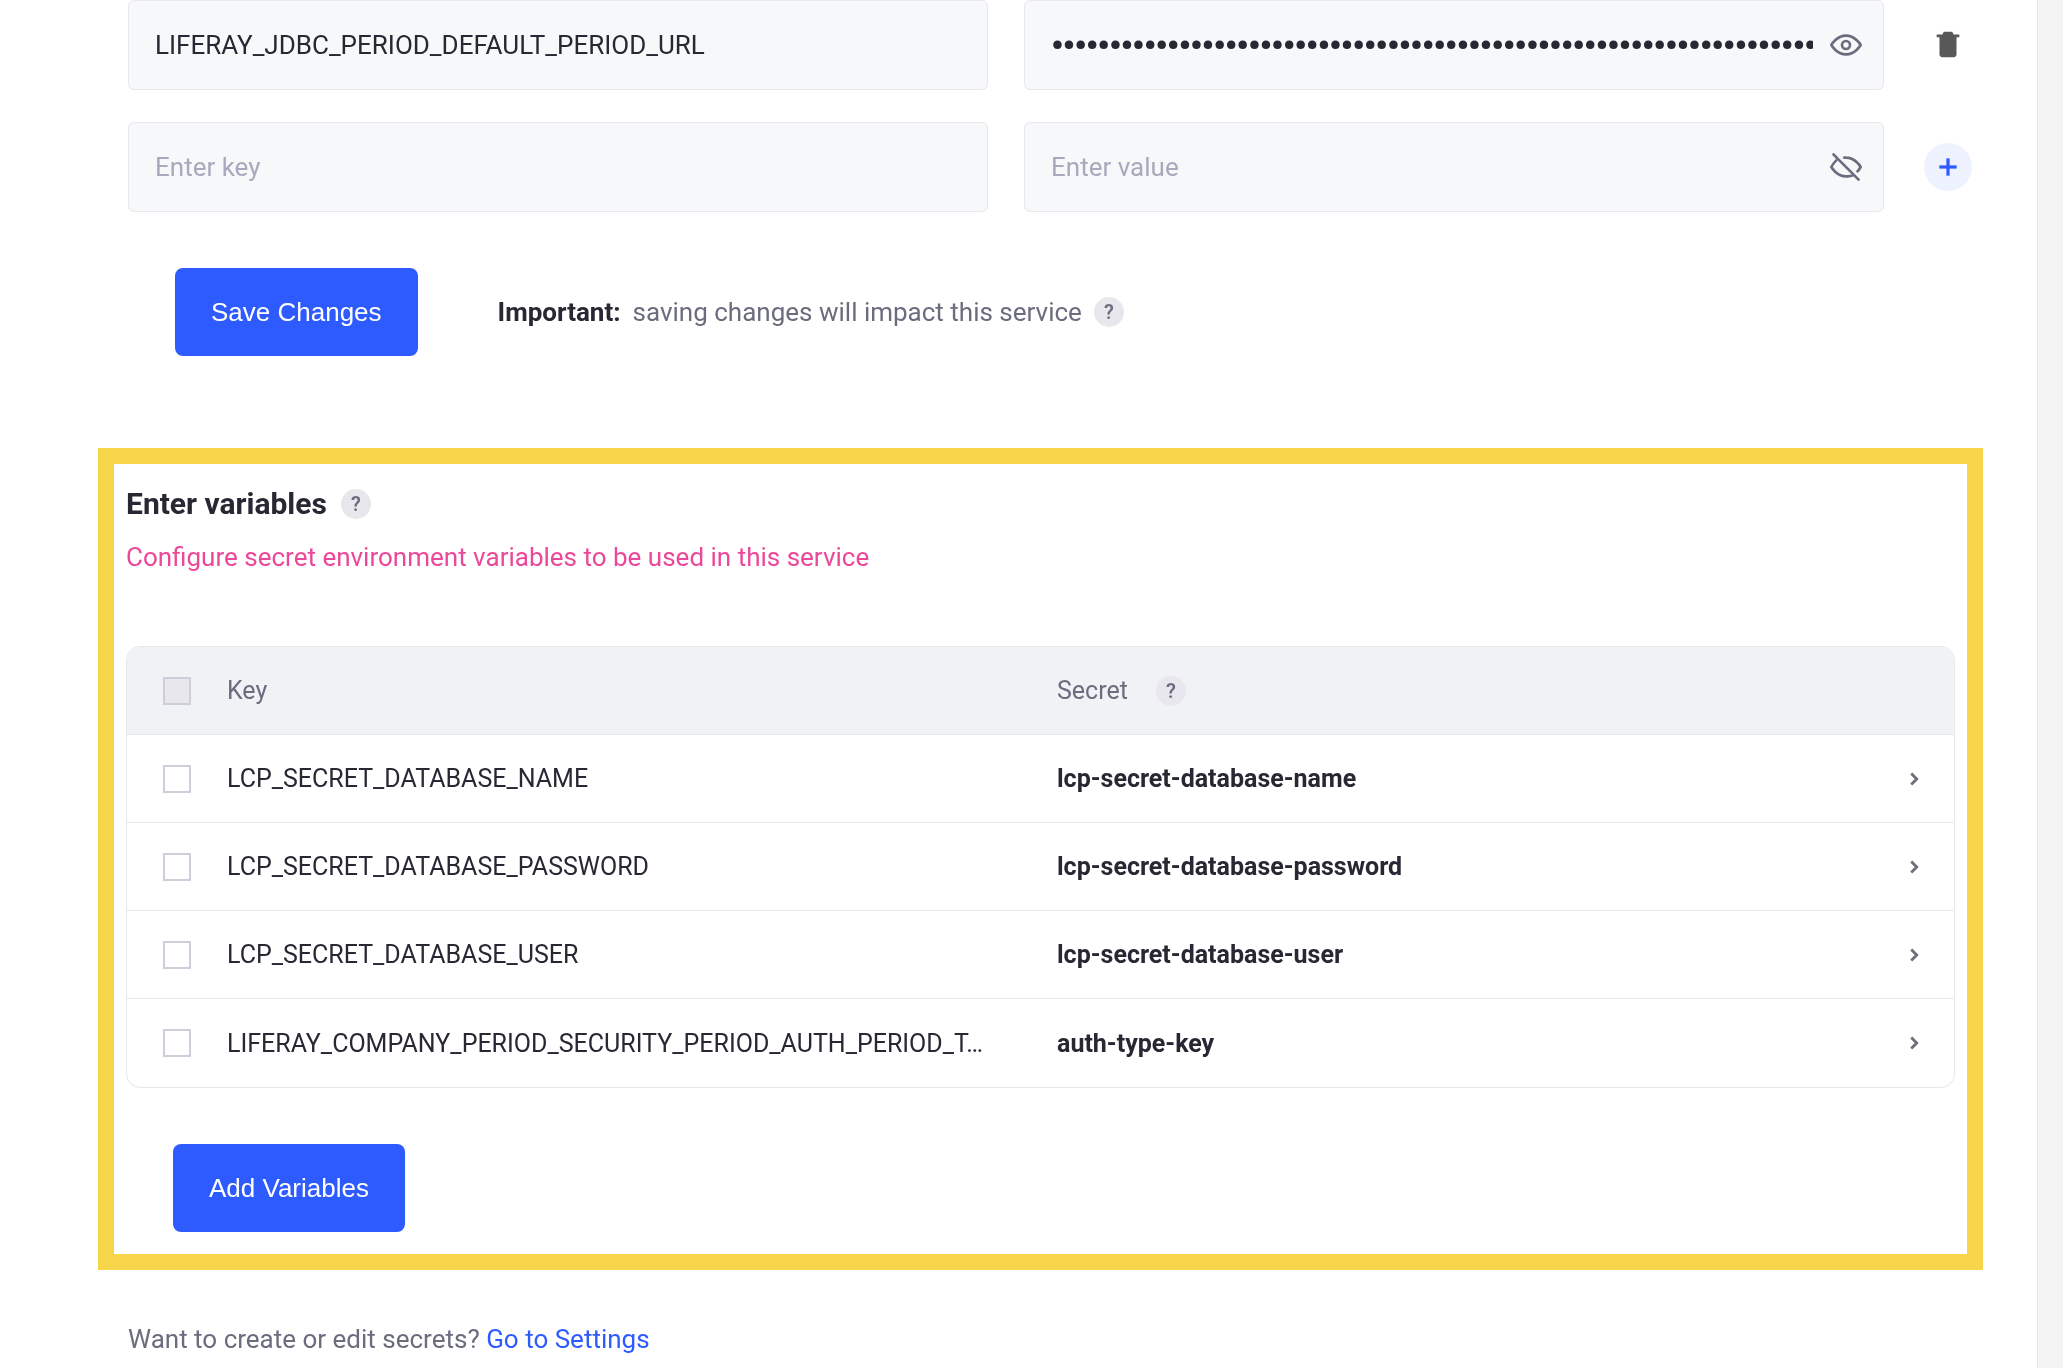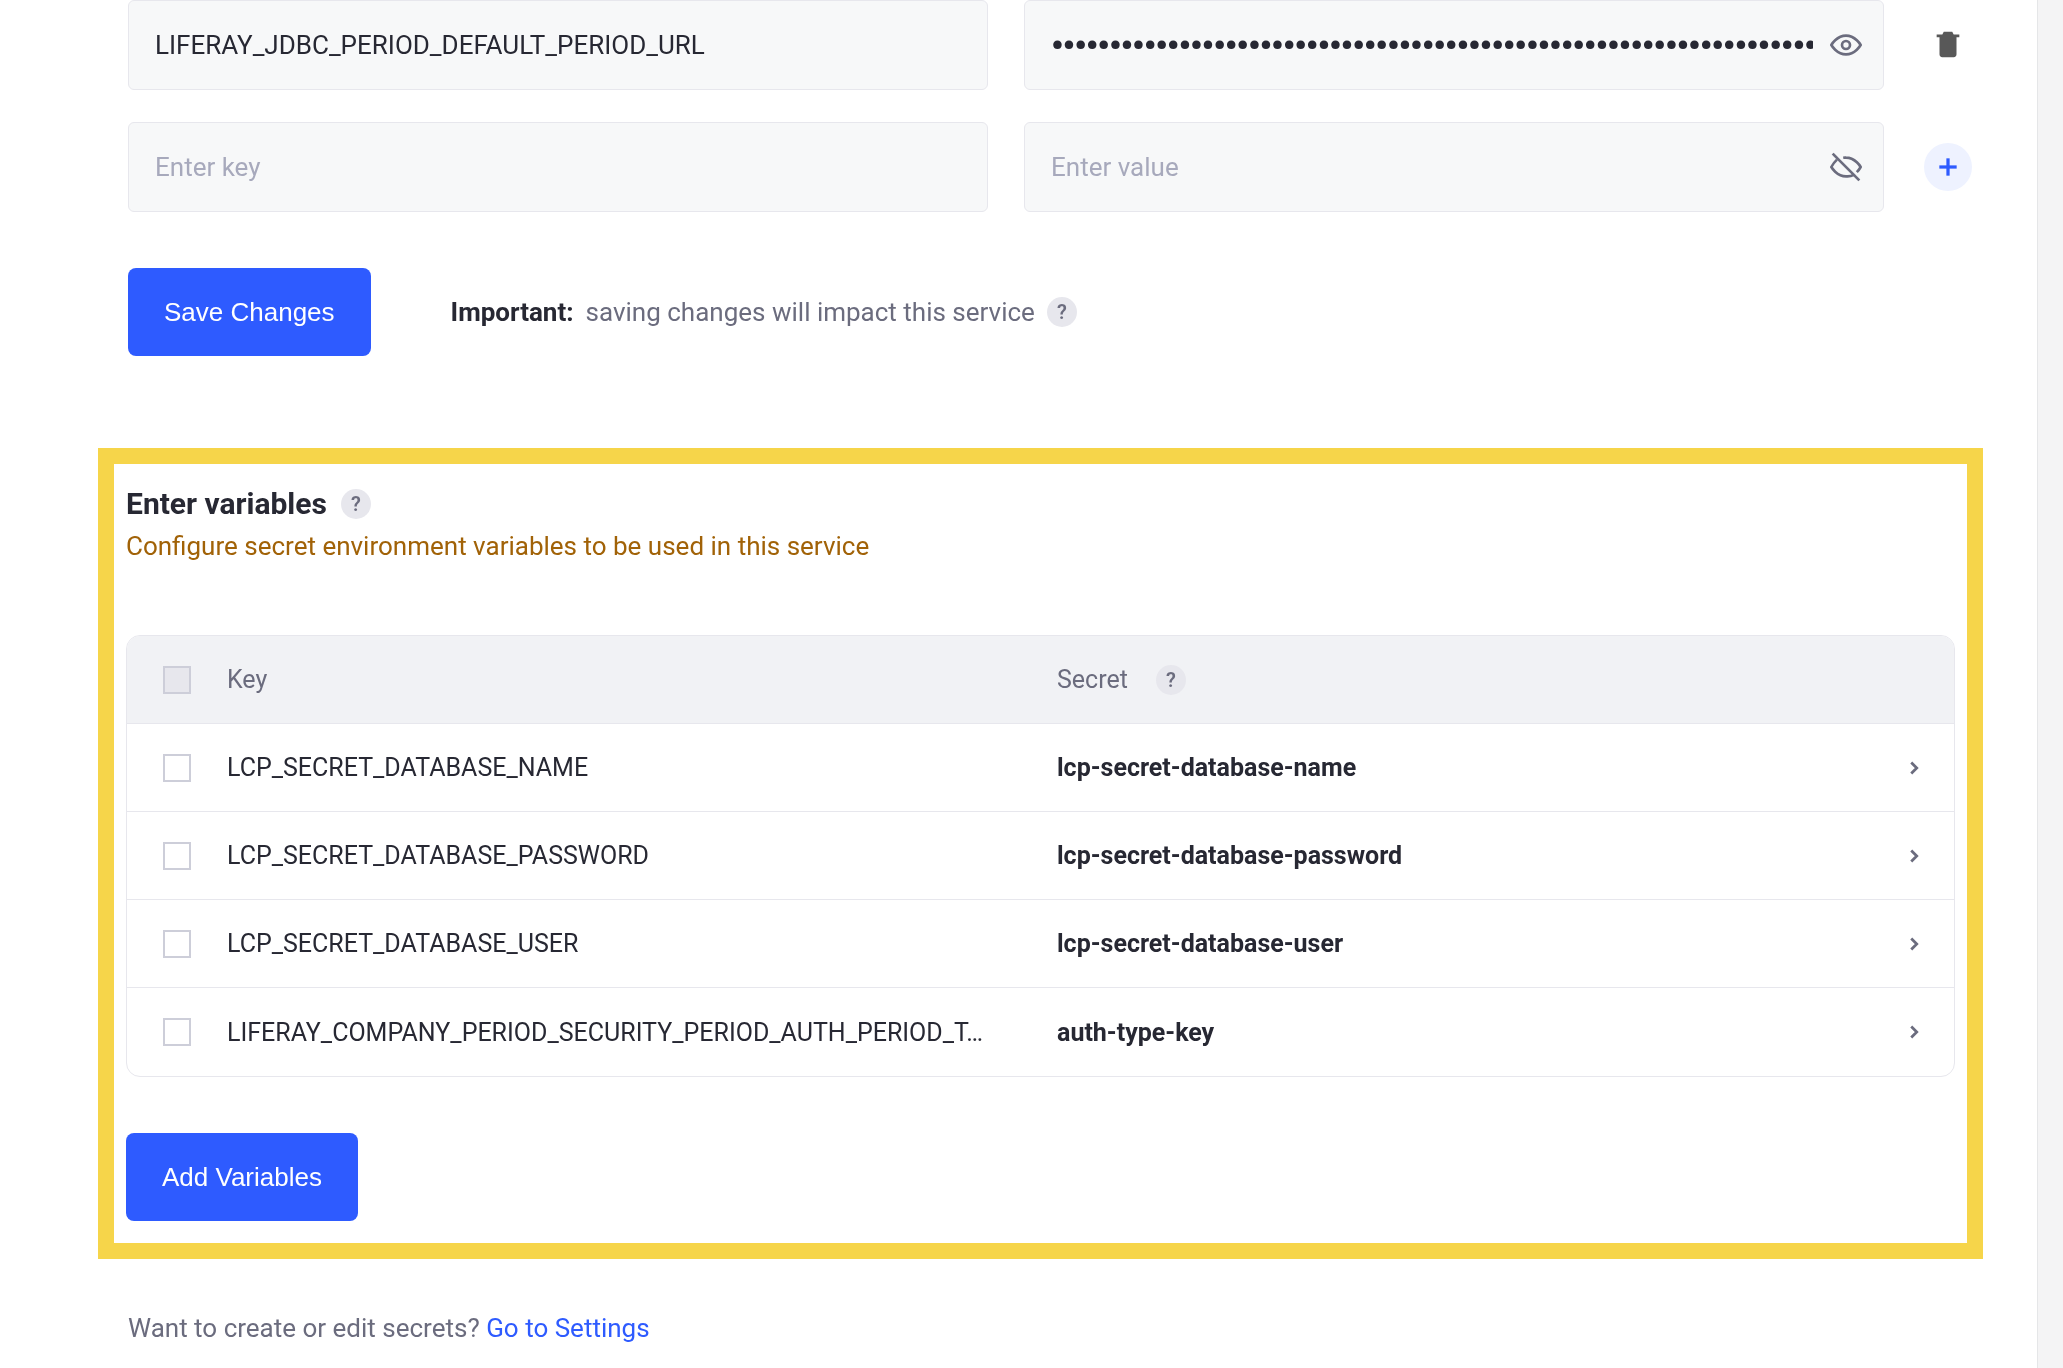--- a/index.html
+++ b/index.html
@@ -98,20 +98,21 @@
     justify-content: center;
     background: #2e5bff;
     color: #ffffff;
     font-size: 26px;
     font-weight: 500;
     border: none;
     border-radius: 8px;
     padding: 9px 36px;
     height: 88px;
     cursor: pointer;
+    margin-left: 47px;
   }
   .important-note { display: flex; align-items: center; gap: 12px; color: #6b6c7e; font-size: 26px; margin-left: 32px; }
   .important-note .strong { color: #272833; font-weight: 700; }
   .help-badge {
     display: inline-flex;
     align-items: center;
     justify-content: center;
     width: 30px; height: 30px;
     border-radius: 50%;
     background: #e7e7ed;
@@ -130,23 +131,23 @@
   }
   .panel-heading {
     display: flex;
     align-items: center;
     gap: 14px;
     font-size: 30px;
     font-weight: 700;
     color: #272833;
   }
   .panel-sub {
-    margin-top: 10px;
+    margin-top: 21px;
     font-size: 26px;
-    color: #a16207;
+    color: #ec4899;
   }
 
   .table {
     margin-top: 74px;
     border: 1px solid #e7e7ed;
     border-radius: 14px;
     overflow: hidden;
   }
   .thead {
     display: flex;

